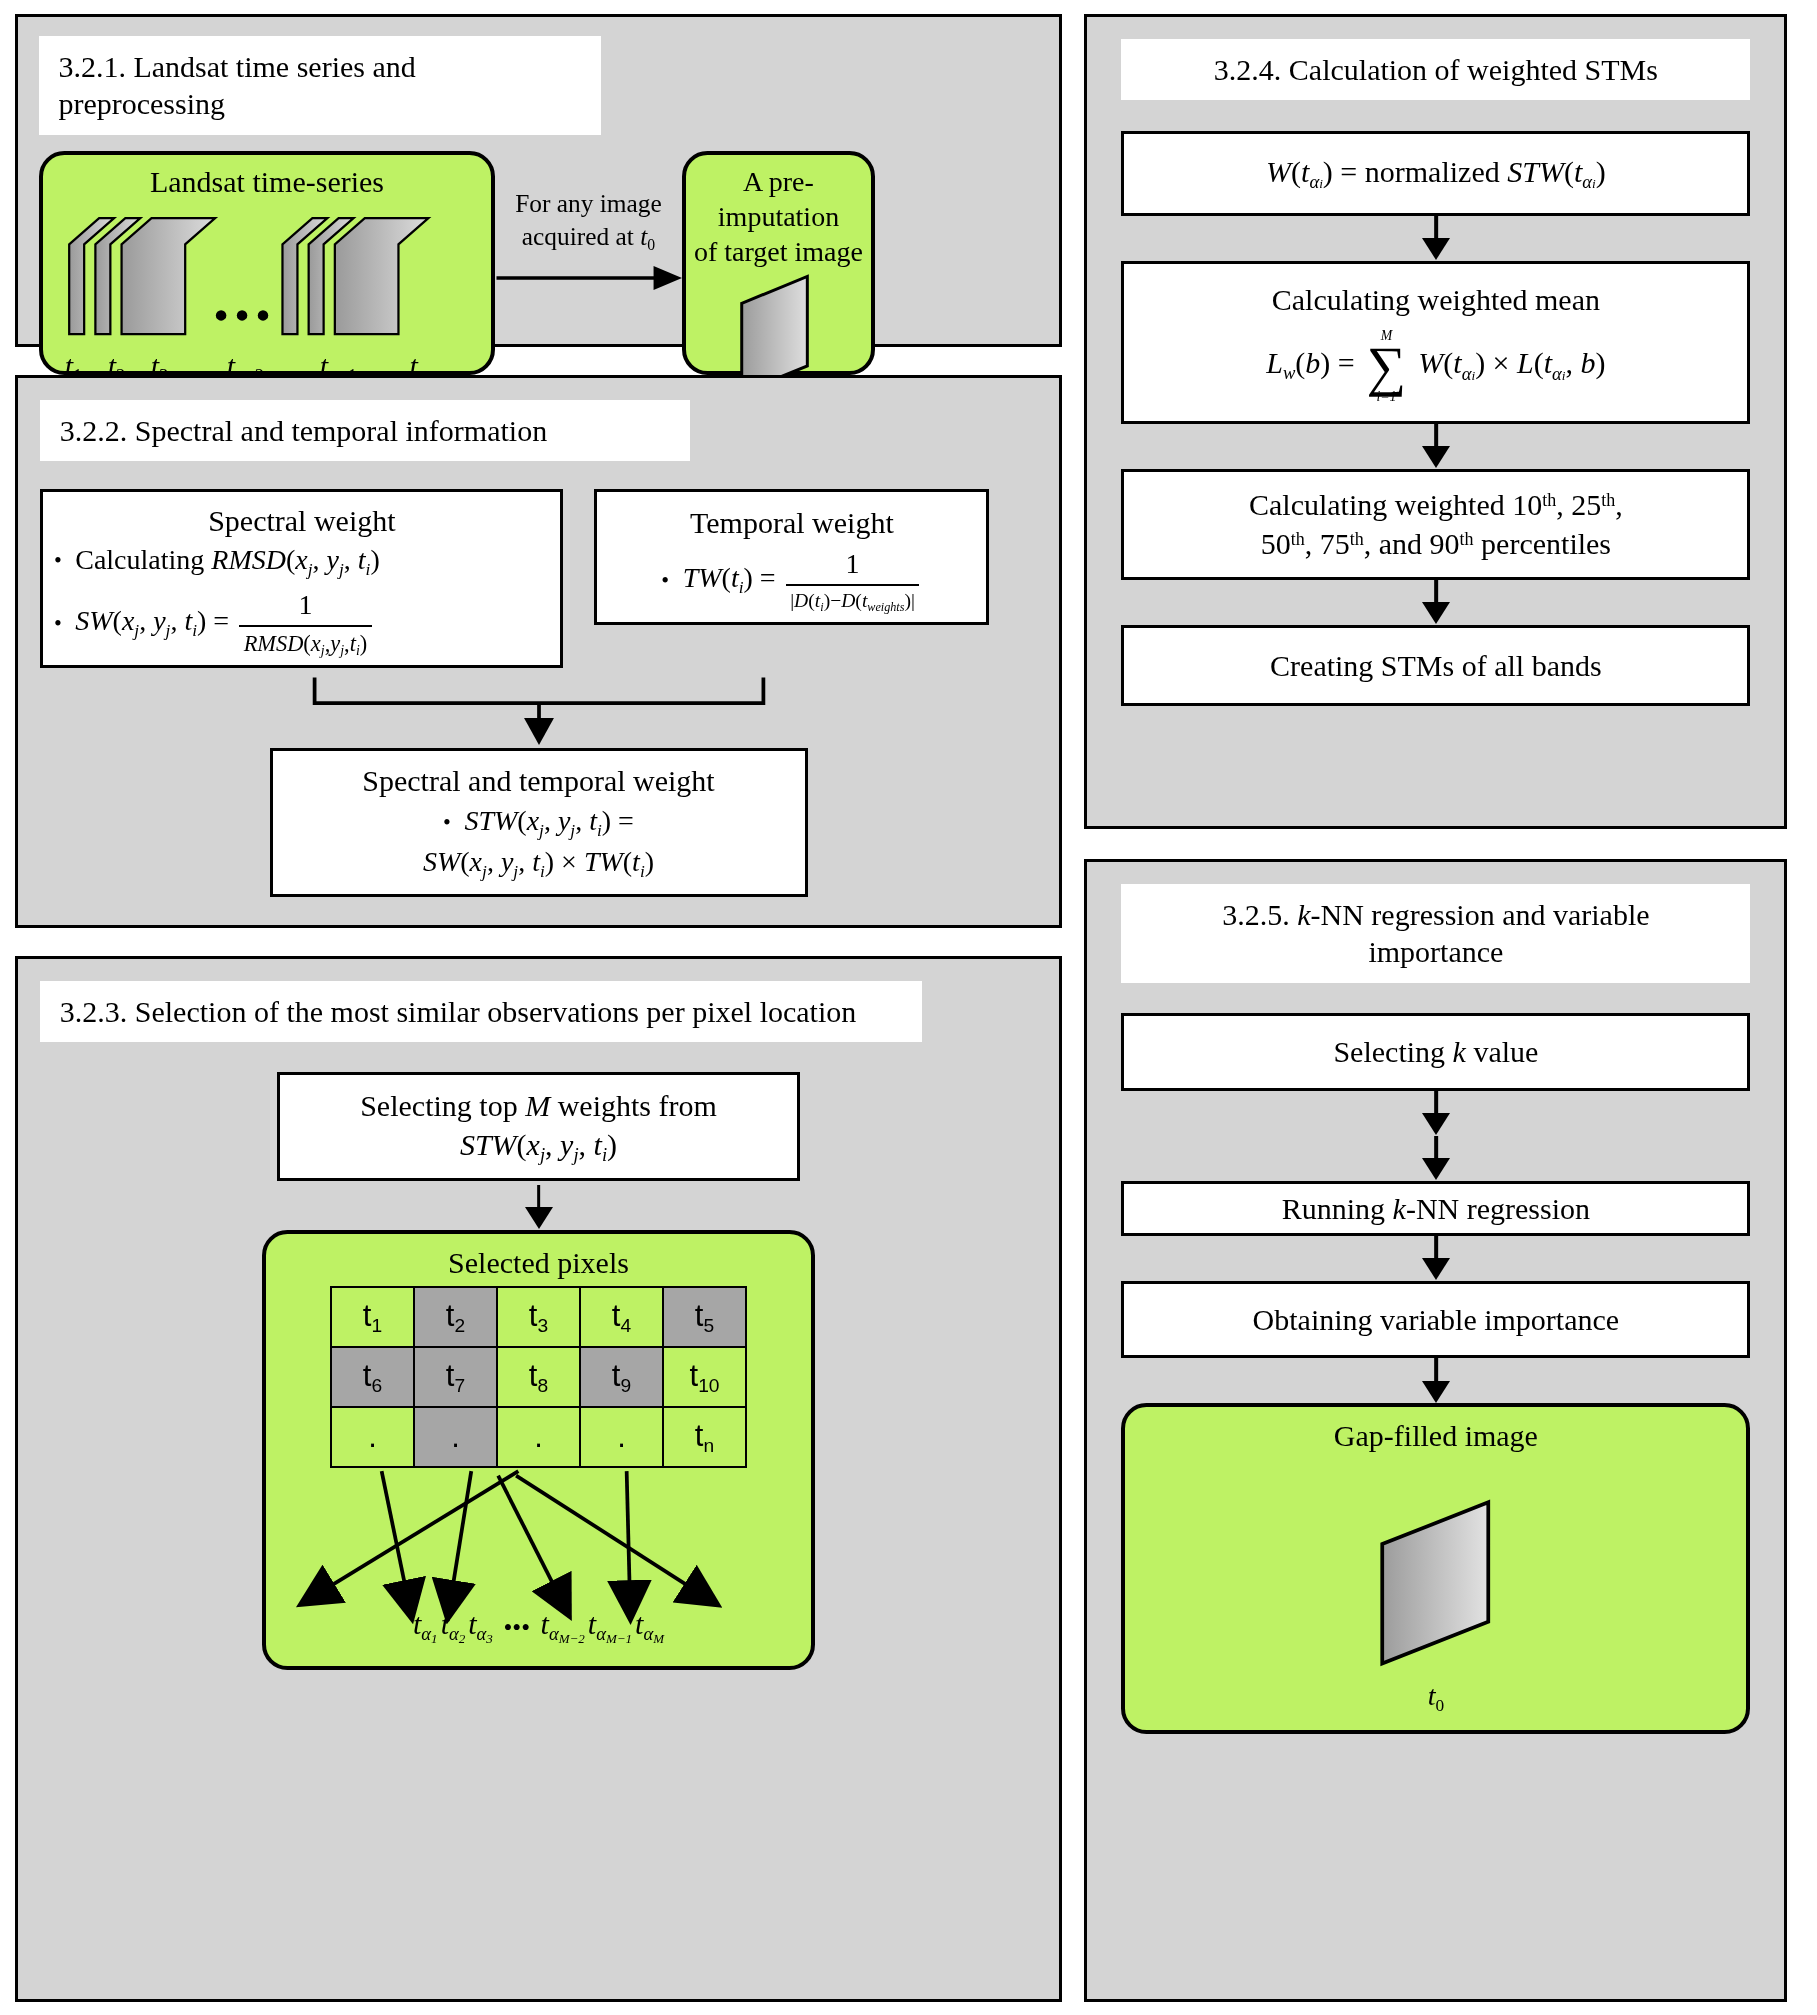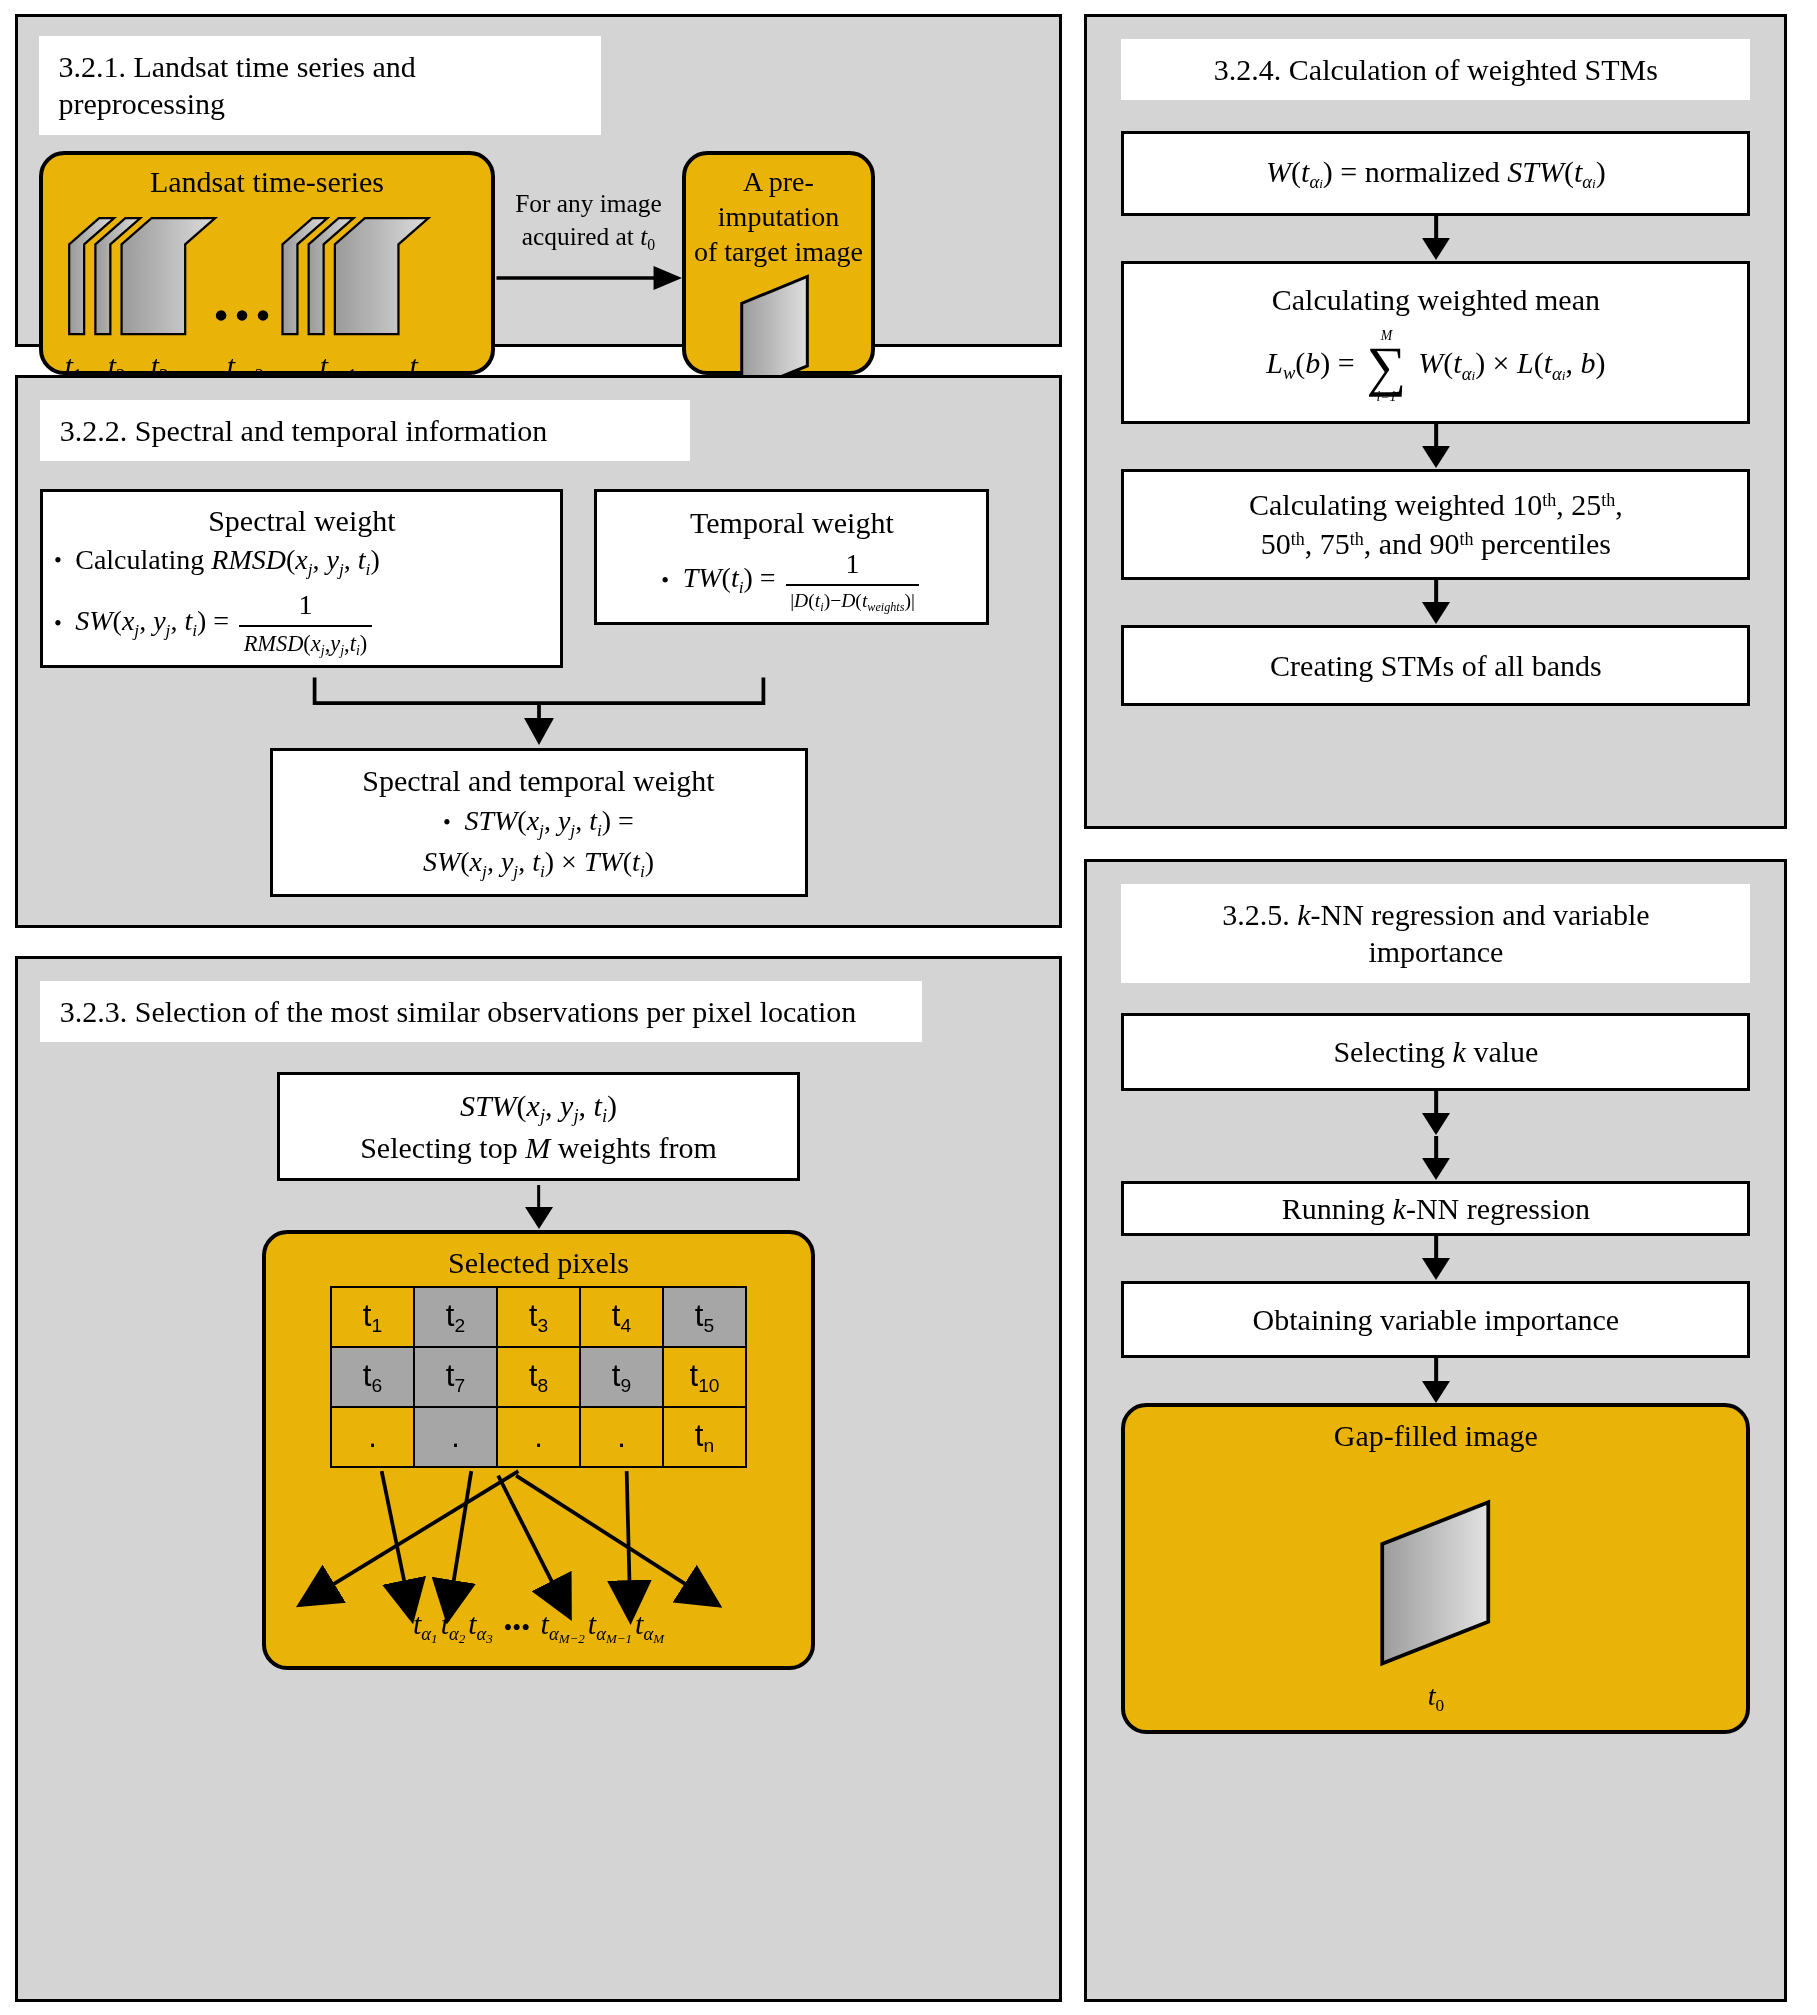--- a/index.html
+++ b/index.html
@@ -49,21 +49,21 @@
   .box {
     background: #ffffff;
     border: 3px solid #000;
     box-sizing: border-box;
     text-align: center;
     font-size: 28px;
     line-height: 1.3;
     padding: 12px 13.5px;
   }
   .rbox {
-    background: #eab308;
+    background: #bef264;
     border: 4.5px solid #000;
     border-radius: 25.4px;
     box-sizing: border-box;
     text-align: center;
     padding: 13.5px 15px;
   }
   .lbl { font-size: 28px; line-height: 1.25; }
 
   
   .mi { font-style: italic; }
@@ -285,24 +285,24 @@
           <span class="mi">SW</span>(<span class="mi">x</span><span class="sub">j</span>, <span class="mi">y</span><span class="sub">j</span>, <span class="mi">t</span><span class="sub">i</span>) × <span class="mi">TW</span>(<span class="mi">t</span><span class="sub">i</span>)
         </div>
       </div>
     </div>
 
     <div class="panel" style="flex:1;margin-top:28px;padding:22.4px 22.4px 18px 22.4px;">
       <div class="panel-title" style="width:882px;">3.2.3. Selection of the most similar observations per pixel location</div>
 
       <div class="box" style="width:523px;margin:30px auto 0 auto;padding:10.5px 12px;">
         <div style="font-size:30px;">
+          Selecting top <span class="mi">M</span> weights from
+        </div>
+        <div style="font-size:30px;">
           <span class="mi">STW</span>(<span class="mi">x</span><span class="sub">j</span>, <span class="mi">y</span><span class="sub">j</span>, <span class="mi">t</span><span class="sub">i</span>)
-        </div>
-        <div style="font-size:30px;">
-          Selecting top <span class="mi">M</span> weights from
         </div>
       </div>
 
       <div class="arrow-v" style="margin-top:4.5px;"></div>
 
       <div class="rbox" style="width:553px;margin:0 auto;padding:12px 13.5px 18px 13.5px;">
         <div style="font-size:30px;">Selected pixels</div>
 
         <div style="position:relative;width:493px;margin:6px auto 0 auto;">
           <table class="pixgrid">

